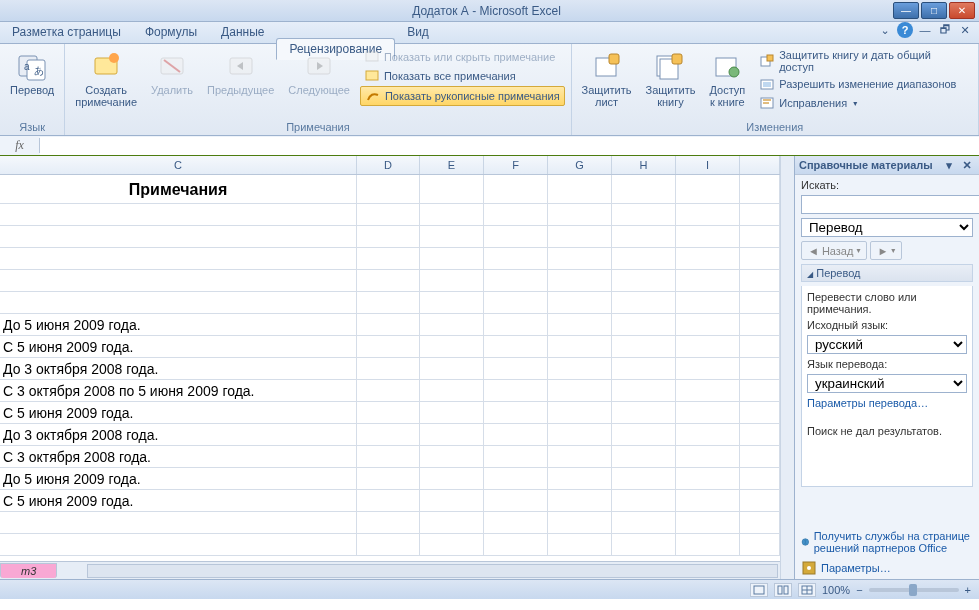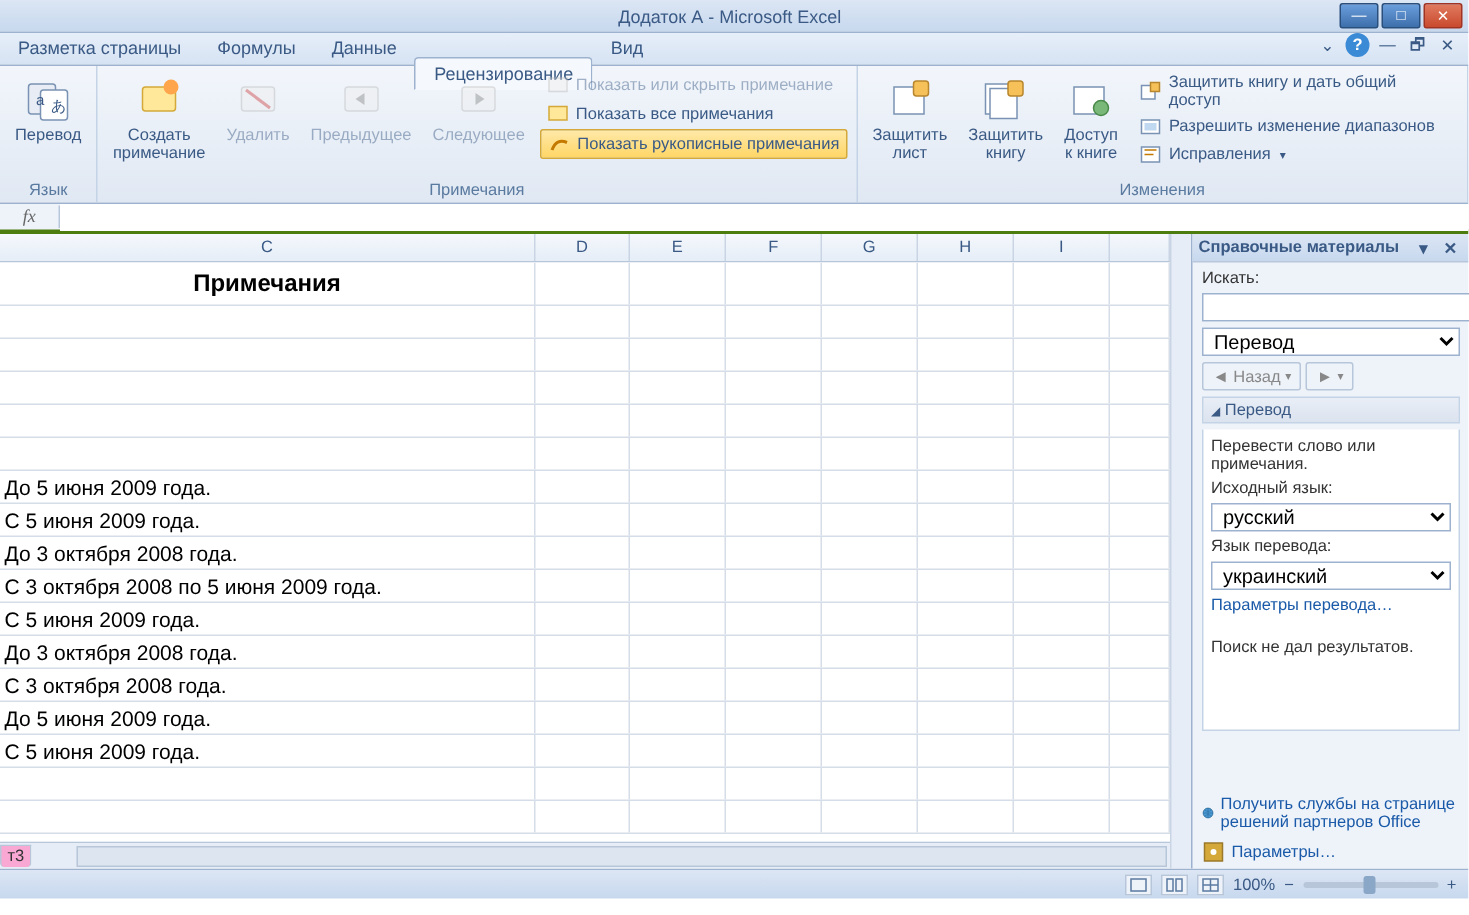--- a/index.html
+++ b/index.html
@@ -28,21 +28,21 @@
 .bigbtn { display:flex; flex-direction:column; align-items:center; gap:2px; padding:2px 4px; cursor:pointer; border-radius:3px; }
 .bigbtn .ic { width:32px; height:32px; display:flex; align-items:center; justify-content:center; }
 .bigbtn .lbl { font-size:11px; color:#3a5a85; text-align:center; line-height:1.1; }
 .disabled { opacity:.45; }
 .smallbtns { display:flex; flex-direction:column; gap:1px; }
 .smallbtn { display:flex; align-items:center; gap:4px; padding:1px 4px; cursor:pointer; border-radius:2px; font-size:11px; color:#3a5a85; }
 .smallbtn.highlight { background: linear-gradient(#ffe9a8,#ffd666); border:1px solid #d4a93a; }
 .smallic { width:16px; height:16px; display:flex; align-items:center; justify-content:center; }
 
 
-.fxbar { height: 20px; border-bottom:3px solid #4d7c0f; display:flex; align-items:center; background:#eef3fa; }
+.fxbar { height: 20px; border-bottom:1px solid #4d7c0f; display:flex; align-items:center; background:#eef3fa; }
 .fxlabel { width:40px; text-align:center; font-style:italic; color:#666; border-right:1px solid #b8c6d9; font-family: "Cambria Math", serif; }
 .fxinput { flex:1; height:18px; border:none; padding:0 4px; background:#fff; outline:none; }
 
 
 .main { display:flex; height: 423px; }
 .sheet { flex:1; display:flex; flex-direction:column; position:relative; }
 .colhdr { height:19px; display:flex; background:linear-gradient(#f5f8fc,#e5edf7); border-bottom:1px solid #b8c6d9; }
 .ch { border-right:1px solid #c9d5e4; text-align:center; font-size:11px; color:#3a5a85; line-height:19px; cursor:pointer; }
 .gridwrap { flex:1; overflow:hidden; position:relative; background:#fff; }
 .gridrows { }
@@ -62,21 +62,21 @@
 .tp-nav { display:flex; gap:3px; }
 .tp-navbtn { height:19px; border:1px solid #b8c6d9; background:#eef3fa; border-radius:2px; padding:0 6px; display:flex; align-items:center; cursor:pointer; color:#888; }
 .tp-section-hd { background:linear-gradient(#e9eef6,#dbe3ef); border:1px solid #c4d3e6; padding:2px 5px; font-weight:normal; color:#3a5a85; }
 .tp-section { border:1px solid #c4d3e6; border-top:none; padding:5px; background:#fff; display:flex; flex-direction:column; gap:4px; }
 .tp-link { color:#1a5aa8; cursor:pointer; }
 .tp-footitem { display:flex; align-items:center; gap:4px; padding:3px 6px; cursor:pointer; color:#1a5aa8; }
 .tp-footic { width:16px; height:16px; }
 
 
 .sheettabs { height:18px; background:#e6edf6; border-top:1px solid #b8c6d9; display:flex; align-items:center; font-size:11px; }
-.stab { padding:1px 4px; background:#f9a8d4; border:1px solid #b8c6d9; border-bottom:none; border-top-left-radius:0; border-bottom-right-radius:3px; border-bottom-left-radius:3px; }
+.stab { padding:1px 20px; background:#f9a8d4; border:1px solid #b8c6d9; border-bottom:none; border-top-left-radius:0; border-bottom-right-radius:3px; border-bottom-left-radius:3px;font-style:italic; }
 .hscroll-track { flex:1; height:14px; margin:0 2px 0 30px; background:#dde5f0; border:1px solid #b8c6d9; position:relative; }
 
 
 .status { height:20px; background:linear-gradient(#dce6f4,#c7d8ee); border-top:1px solid #9db2ce; display:flex; align-items:center; justify-content:flex-end; gap:6px; padding:0 8px; font-size:11px; color:#3a5a85; }
 .viewbtn { width:18px; height:14px; border:1px solid #b8c6d9; background:#eef3fa; cursor:pointer; display:flex; align-items:center; justify-content:center; }
 .zoom-slider { width:90px; height:4px; background:#b8c6d9; position:relative; border-radius:2px; }
 .zoom-thumb { width:8px; height:12px; background:#8aa7c8; position:absolute; left:45%; top:-4px; border-radius:2px; }
 
 .colC { width:357px; } .colD { width:63px; } .colE { width:64px; } .colF { width:64px; } .colG { width:64px; } .colH { width:64px; } .colI { width:64px; } .colRest { width:40px; }
 

